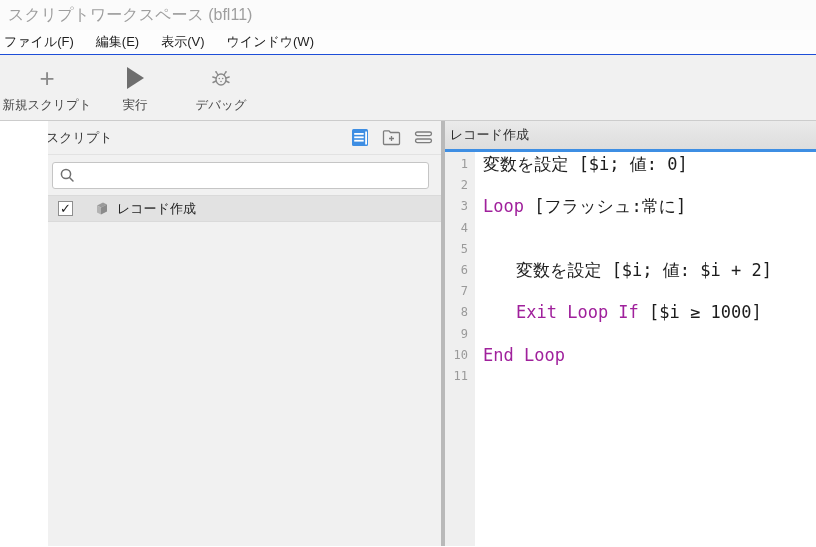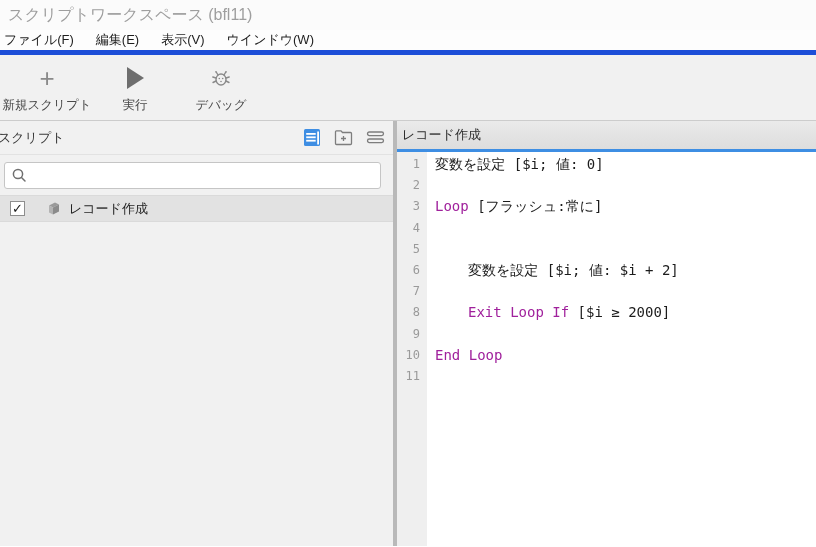--- a/index.html
+++ b/index.html
@@ -21,21 +21,21 @@
     padding-left: 8px;
   }
   .titlebar-text { color: #9e9e9e; font-size: 16px; }
 
   
   .menubar {
     height: 25px;
     background: #fdfdfd;
     display: flex;
     align-items: center;
-    border-bottom: 5px solid #1d4ed8;
+    border-bottom: 1px solid #1d4ed8;
   }
   .menu-item {
     padding: 0 11px;
     font-size: 13px;
     color: #1e1e1e;
     line-height: 24px;
   }
   .menu-item:first-child { padding-left: 4px; }
 
   
@@ -78,20 +78,21 @@
     width: 0; height: 0;
     border-left: 17px solid #6e6e6e;
     border-top: 11px solid transparent;
     border-bottom: 11px solid transparent;
   }
 
   
   .main {
     height: 425px;
     display: flex;
+    padding-left: 48px;
   }
 
   
   .sidebar {
     width: 393px;
     background: #f1f1f1;
     display: flex;
     flex-direction: column;
     overflow: hidden;
   }
@@ -209,21 +210,21 @@
   .code-area {
     flex: 1;
     background: #ffffff;
     padding-top: 2px;
     padding-left: 8px;
   }
   .code-line {
     height: 21.2px;
     line-height: 21.2px;
     font-family: "DejaVu Sans Mono", "Liberation Mono", monospace;
-    font-size: 14px;
+    font-size: 17px;
     color: #1c1c1c;
     white-space: pre;
   }
   .code-line .kw { color: #a0219c; }
 </style>
 </head>
 <body>
 
 <div class="titlebar">
   <span class="titlebar-text">スクリプトワークスペース (bfl11)</span>
@@ -345,20 +346,20 @@
           <div class="gutter-line">11</div>
         </div>
       <div class="code-area">
           <div class="code-line" style="padding-left: 0px;"><span>変数を設定 [$i; 値: 0]</span></div>
           <div class="code-line" style="padding-left: 0px;"></div>
           <div class="code-line" style="padding-left: 0px;"><span class="kw">Loop</span><span> [フラッシュ:常に]</span></div>
           <div class="code-line" style="padding-left: 0px;"></div>
           <div class="code-line" style="padding-left: 0px;"></div>
           <div class="code-line" style="padding-left: 33px;"><span>変数を設定 [$i; 値: $i + 2]</span></div>
           <div class="code-line" style="padding-left: 0px;"></div>
-          <div class="code-line" style="padding-left: 33px;"><span class="kw">Exit Loop If</span><span> [$i ≥ 2000]</span></div>
+          <div class="code-line" style="padding-left: 33px;"><span class="kw">Exit Loop If</span><span> [$i ≥ 1000]</span></div>
           <div class="code-line" style="padding-left: 0px;"></div>
           <div class="code-line" style="padding-left: 0px;"><span class="kw">End Loop</span></div>
         </div>
     </div>
   </div>
 
 </div>
 
 </body></html>

